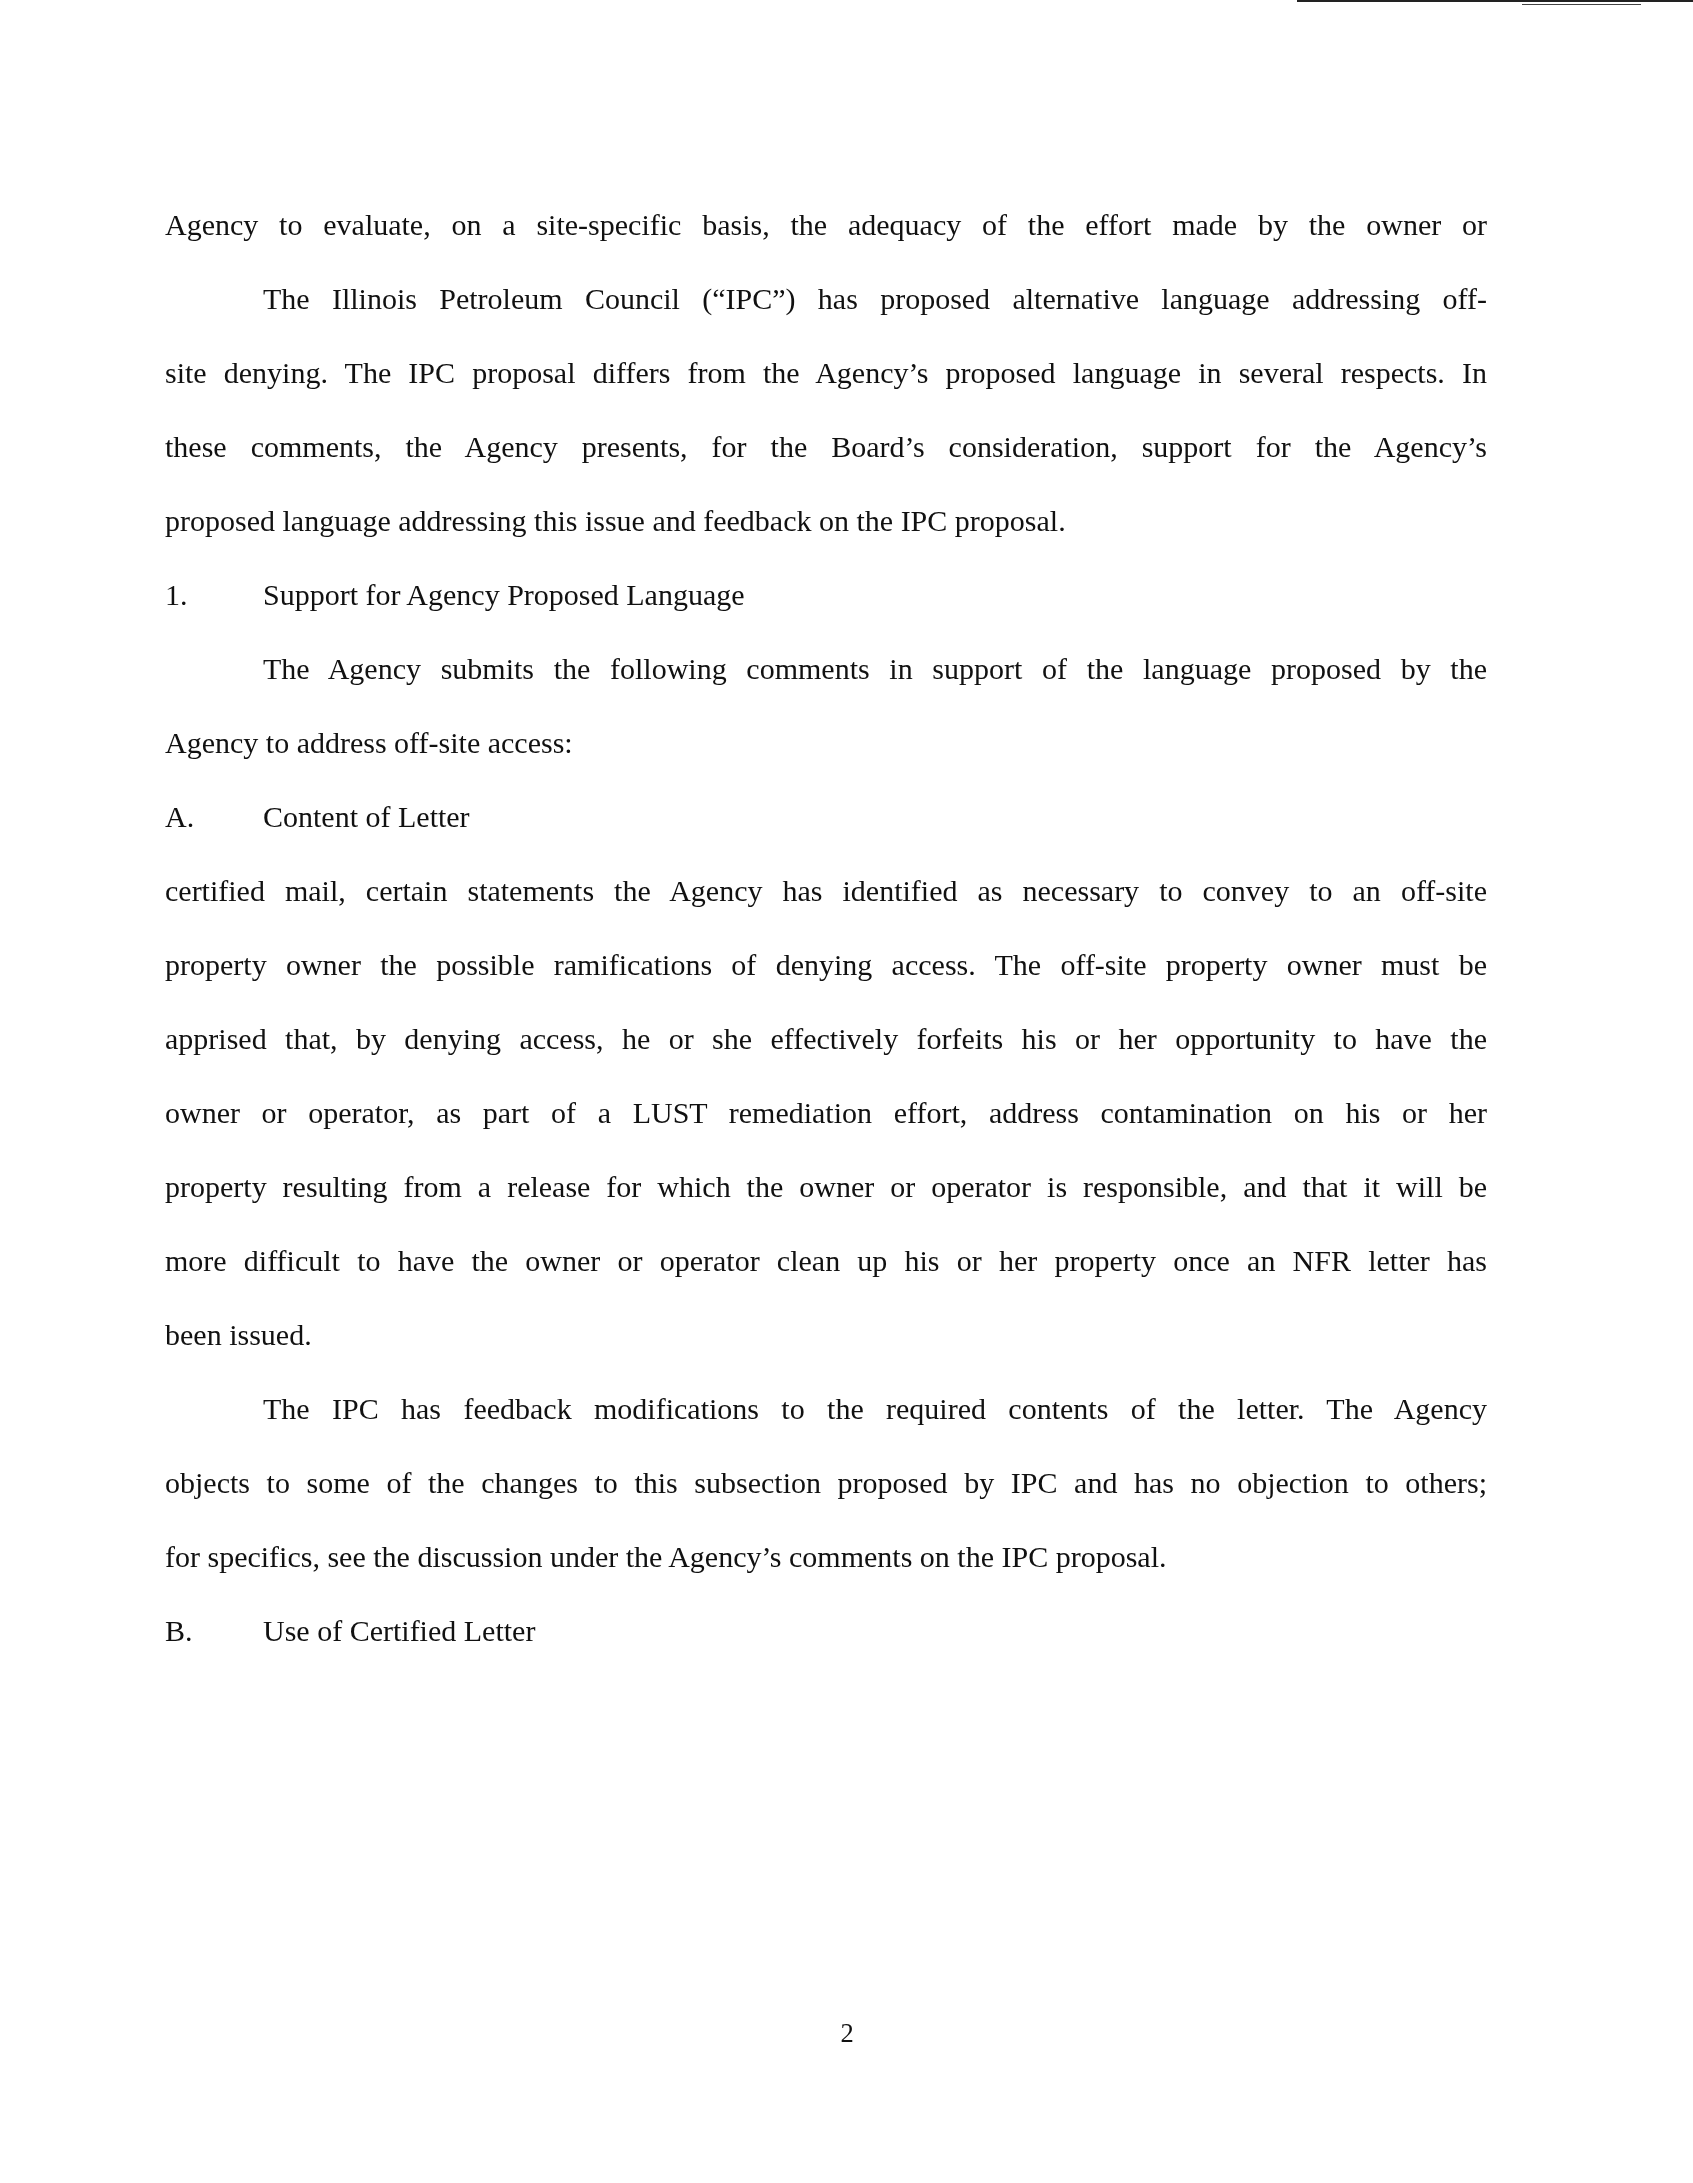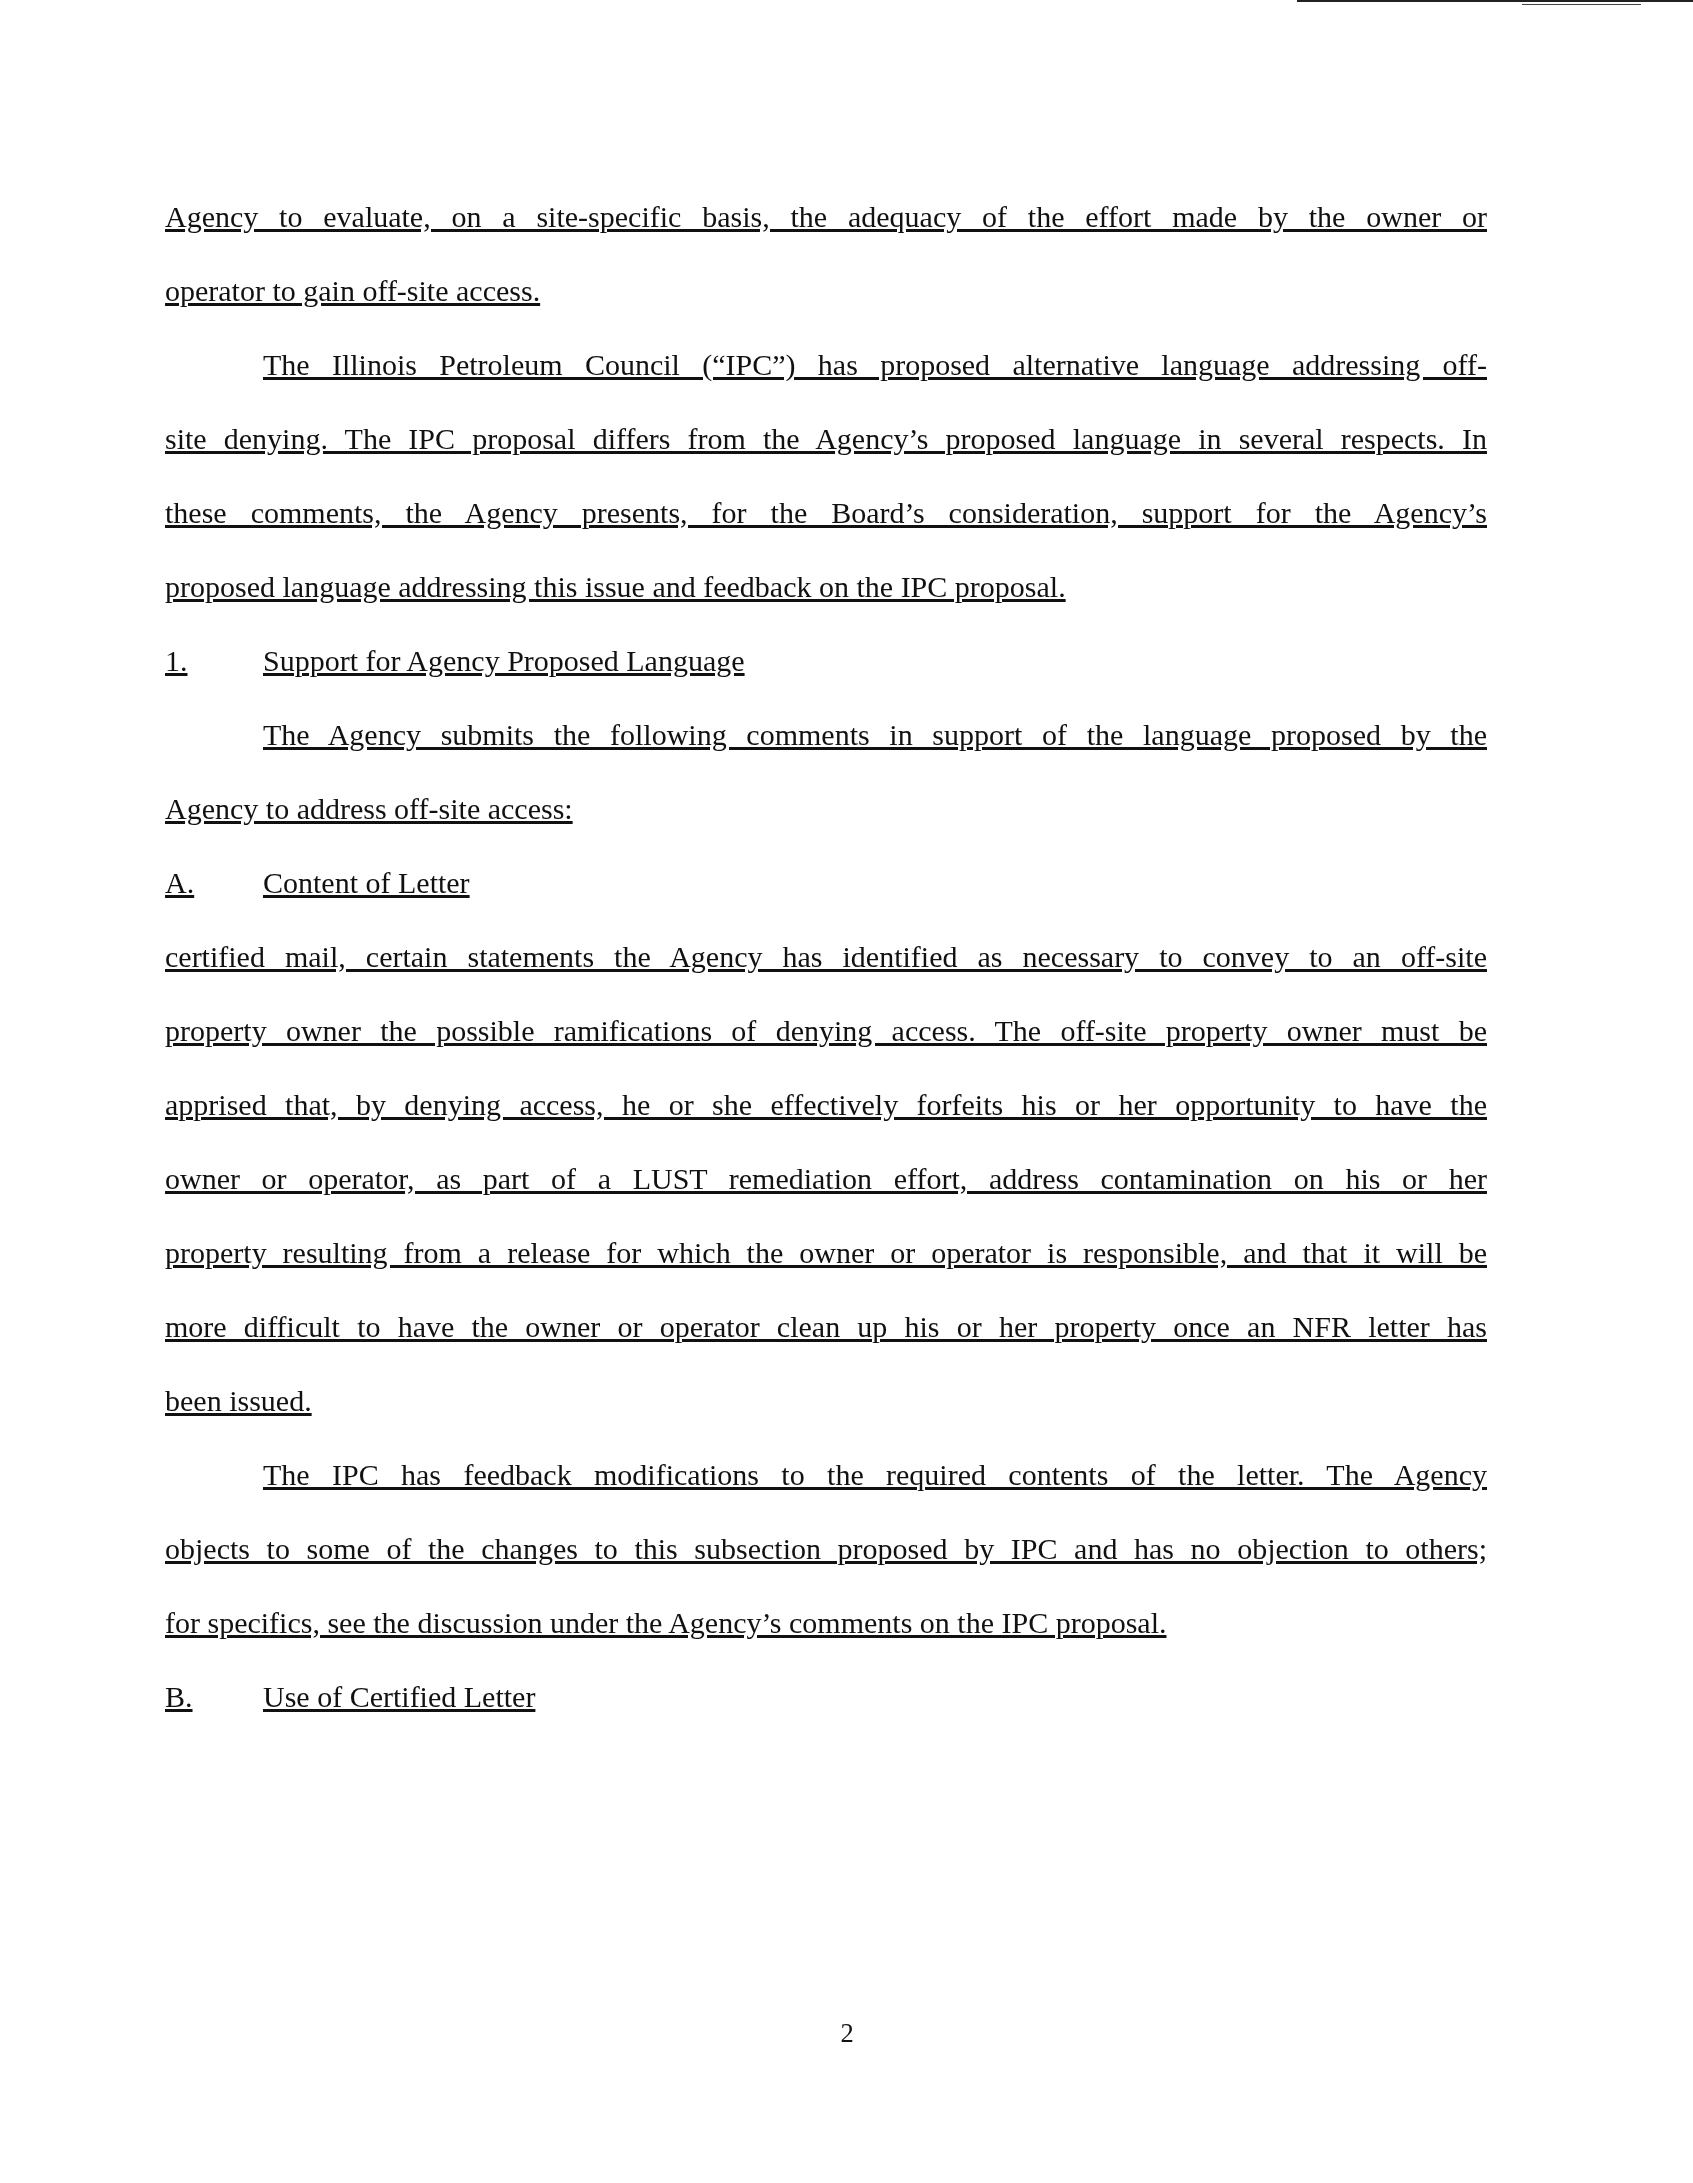--- a/index.html
+++ b/index.html
@@ -1,38 +1,37 @@
 <!DOCTYPE html>
 <html style="font-size:10.6px"><head>
 <meta charset="utf-8">
 <style>
   html, body { margin: 0; padding: 0; background: #ffffff; }
   body { width: 1694px; height: 2183px; position: relative; overflow: hidden;
          font-family: "Liberation Serif", "DejaVu Serif", serif; color: #111; }
   .topline { position: absolute; top: 0; right: 0; width: 397px; height: 2px; background: #222; }
   .topline2 { position: absolute; top: 4px; right: 53px; width: 119px; height: 1.3px; background: #444; }
-  .page { position: absolute; left: 165px; top: 180px; width: 1322px; text-decoration: underline; }
+  .page { position: absolute; left: 165px; top: 188px; width: 1322px; }
   .line { font-size: 30px; line-height: 74px; height: 74px; white-space: nowrap; }
   .justify { text-align: justify; text-align-last: justify; }
   .indent { padding-left: 98px; }
   .heading { display: flex; }
   .heading .num { width: 98px; }
   .pagenum { position: absolute; top: 2018px; left: 0; width: 1694px; text-align: center;
              font-size: 26.5px; }
 </style>
 </head>
 <body>
 
 <div class="topline"></div>
 <div class="topline2"></div>
 
 <div class="page" id="page">
     <div>
       <div class="line justify">Agency to evaluate, on a site-specific basis, the adequacy of the effort made by the owner or</div>
-      <div class="line">operator to gain off-site access.</div>
     </div>
     <div>
       <div class="line justify indent">The Illinois Petroleum Council (“IPC”) has proposed alternative language addressing off-</div>
       <div class="line justify">site denying.  The IPC proposal differs from the Agency’s proposed language in several respects.  In</div>
       <div class="line justify">these comments, the Agency presents, for the Board’s consideration, support for the Agency’s</div>
       <div class="line">proposed language addressing this issue and feedback on the IPC proposal.</div>
     </div>
     <div class="line heading">
       <span class="num">1.</span>
       <span>Support for Agency Proposed Language</span>

